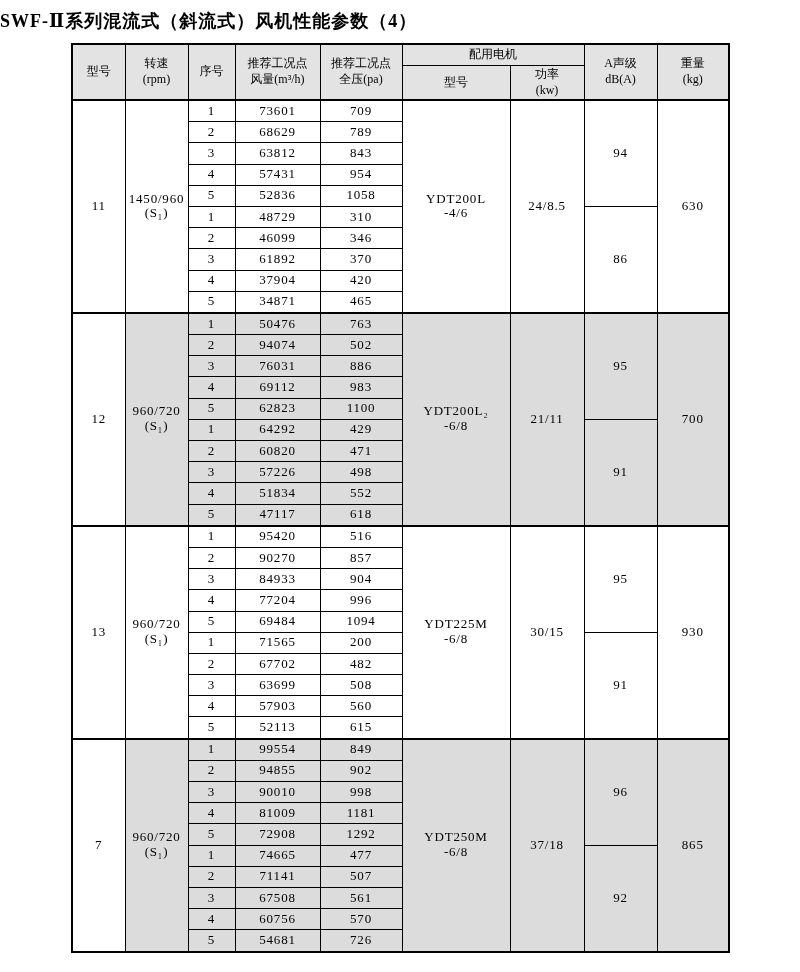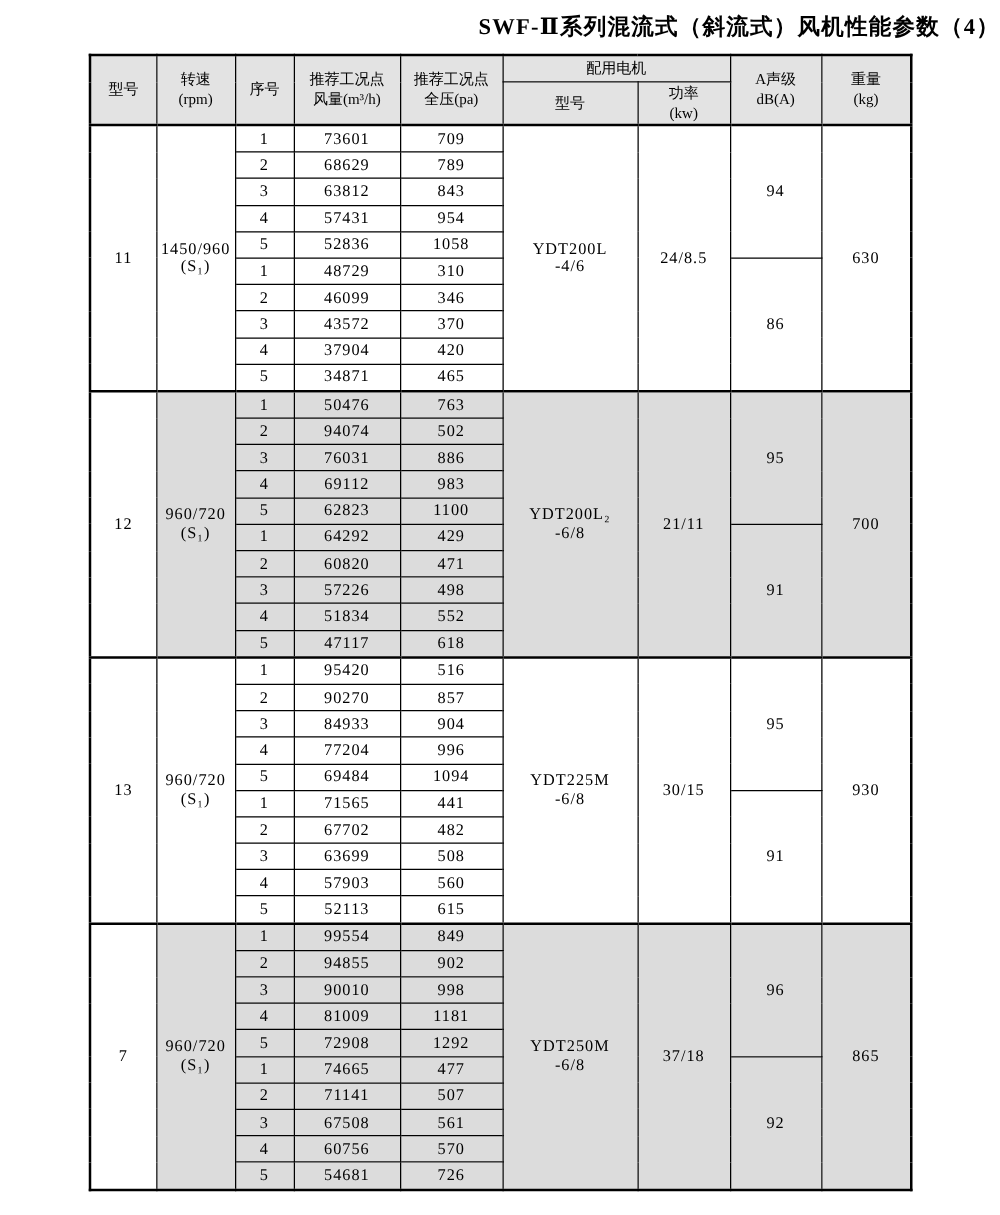--- a/index.html
+++ b/index.html
@@ -5,21 +5,21 @@
   html, body { margin: 0; padding: 0; }
   body {
     width: 800px; height: 972px;
     background: #ffffff;
     color: #000;
     font-family: "Liberation Serif", "DejaVu Serif", serif;
   }
   .title {
     margin: 0;
     padding-top: 9px;
-    text-align: right;
+    text-align: left;
     font-size: 18px;
     font-weight: bold;
     letter-spacing: 1px;
   }
   table.fan-table {
     margin: 10px 0 0 71px;
     width: 657px;
     border-collapse: collapse;
     table-layout: fixed;
     border: 2px solid #000;
@@ -151,21 +151,21 @@
           <td data-name="pressure-cell">310</td>
           <td data-name="noise-low-cell" rowspan="5">86</td>
         </tr>
         <tr data-name="table-row">
           <td data-name="seq-cell">2</td>
           <td data-name="flow-cell">46099</td>
           <td data-name="pressure-cell">346</td>
         </tr>
         <tr data-name="table-row">
           <td data-name="seq-cell">3</td>
-          <td data-name="flow-cell">43572</td>
+          <td data-name="flow-cell">61892</td>
           <td data-name="pressure-cell">370</td>
         </tr>
         <tr data-name="table-row">
           <td data-name="seq-cell">4</td>
           <td data-name="flow-cell">37904</td>
           <td data-name="pressure-cell">420</td>
         </tr>
         <tr data-name="table-row">
           <td data-name="seq-cell">5</td>
           <td data-name="flow-cell">34871</td>
@@ -267,21 +267,21 @@
           <td data-name="pressure-cell">996</td>
         </tr>
         <tr data-name="table-row">
           <td data-name="seq-cell">5</td>
           <td data-name="flow-cell">69484</td>
           <td data-name="pressure-cell">1094</td>
         </tr>
         <tr data-name="table-row">
           <td data-name="seq-cell">1</td>
           <td data-name="flow-cell">71565</td>
-          <td data-name="pressure-cell">441</td>
+          <td data-name="pressure-cell">200</td>
           <td data-name="noise-low-cell" rowspan="5">91</td>
         </tr>
         <tr data-name="table-row">
           <td data-name="seq-cell">2</td>
           <td data-name="flow-cell">67702</td>
           <td data-name="pressure-cell">482</td>
         </tr>
         <tr data-name="table-row">
           <td data-name="seq-cell">3</td>
           <td data-name="flow-cell">63699</td>

